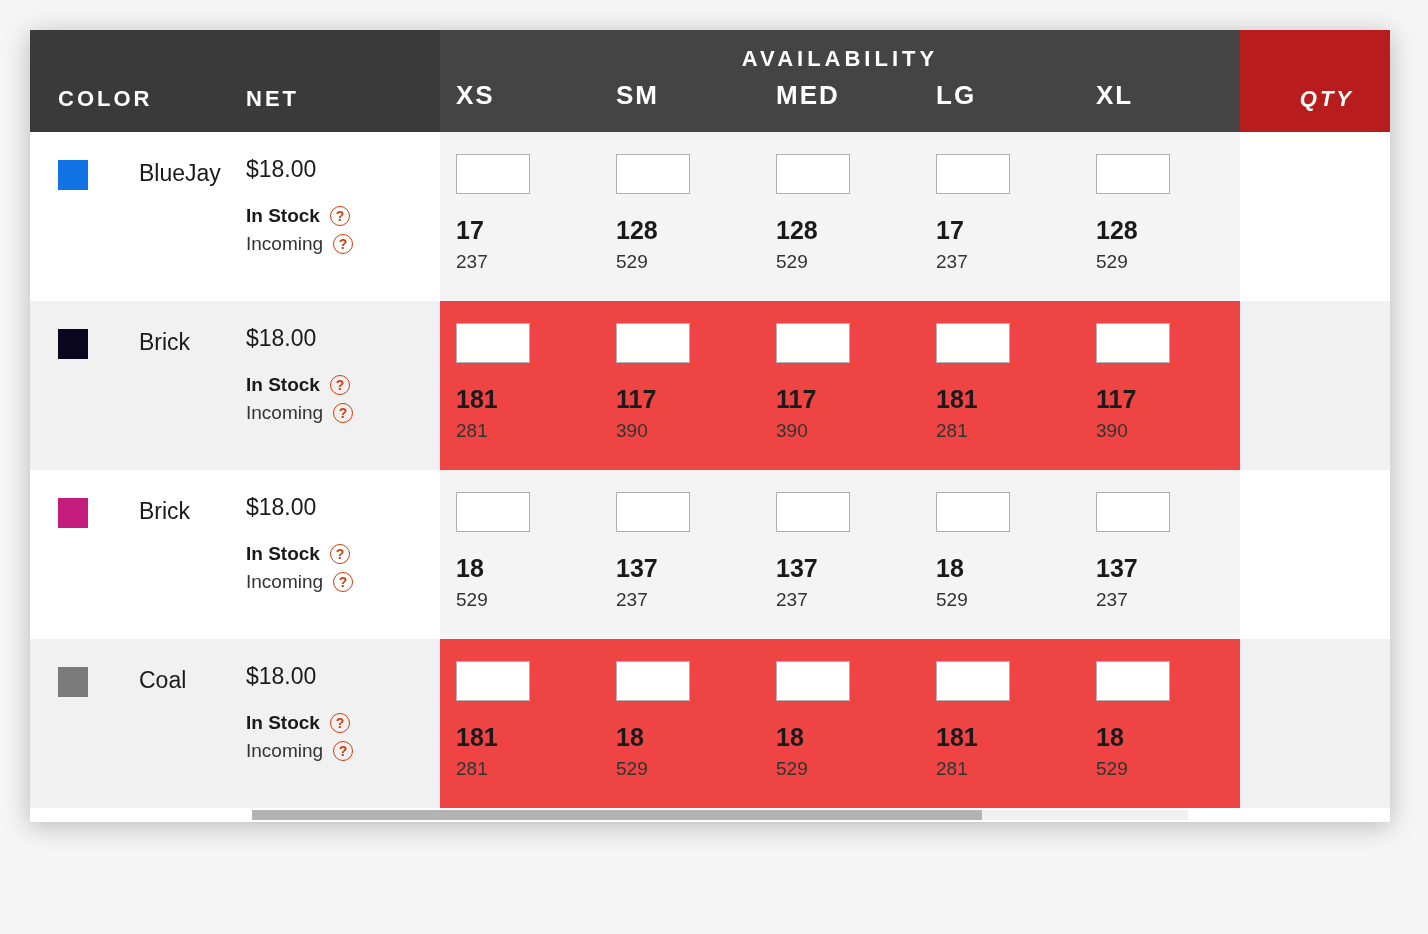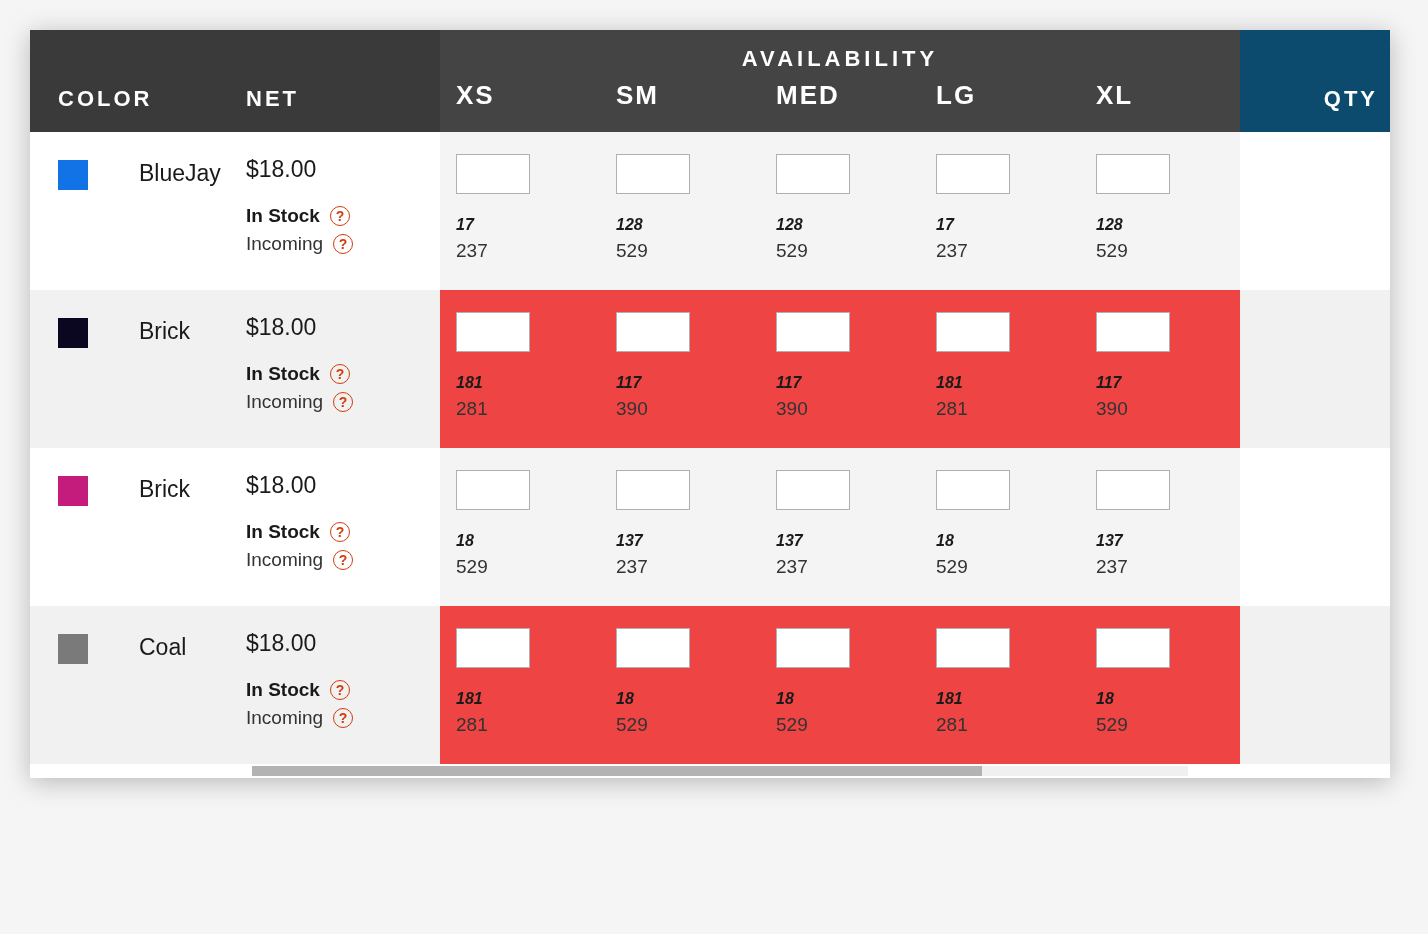--- a/index.html
+++ b/index.html
@@ -24,21 +24,21 @@
   }
   .hdr-cell {
     padding: 18px 16px 20px;
     font-size: 22px;
     font-weight: 600;
     letter-spacing: 3px;
     display: flex;
     align-items: flex-end;
   }
   .hdr-color { padding-left: 28px; margin-top: 38px; }
-  .hdr-qty   { padding-right: 12px; justify-content: flex-end; background:#0c4a6e; }
+  .hdr-qty   { padding-right: 36px; justify-content: flex-end; background:#b91c1c;font-style:italic; }
   .avail-group {
     grid-column: 3 / span 5;
     display: grid;
     grid-template-columns: 160px 160px 160px 160px 160px;
     grid-template-rows: auto auto;
     background: #444444;
     position: relative;
   }
   .avail-title {
     grid-column: 1 / -1;
@@ -86,21 +86,21 @@
     display:inline-flex; align-items:center; justify-content:center;
     color:#d23c0a; font-size:14px; font-weight:700; line-height:1;
     cursor:pointer;
   }
 
   .size-cell { padding:22px 16px 28px; }
   .qty-input {
     width:74px; height:40px; border:1px solid #b0b0b0; background:#fff;
     font-size:18px; padding:4px 8px; margin-bottom:22px;
   }
-  .stock-num { font-size:16px; font-weight:700; margin-bottom:6px;font-style:italic;}
+  .stock-num { font-size:25px; font-weight:700; margin-bottom:6px;}
   .incoming-num { font-size:19px; font-weight:300; color:#333;}
 
   .qty-cell { padding:22px 28px 28px 16px; }
 
   
   .hscroll {
     height:14px; background:#fff; display:flex; align-items:center;
     padding:0 2px;
   }
   .hscroll-track {

